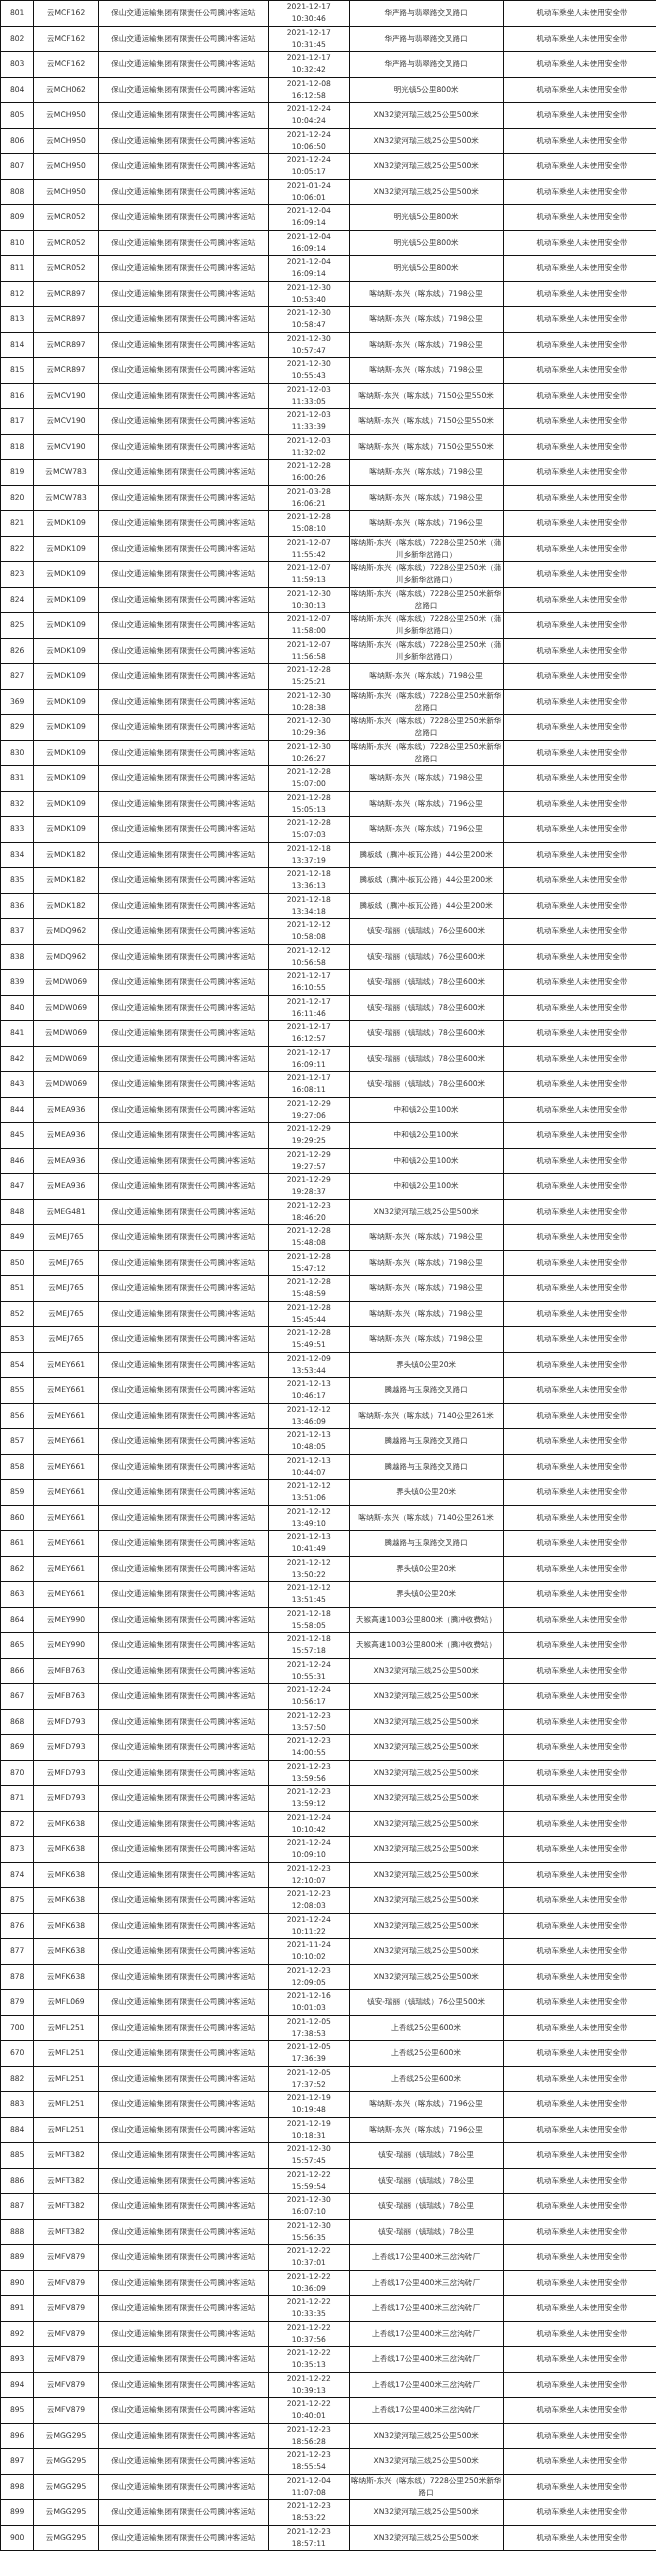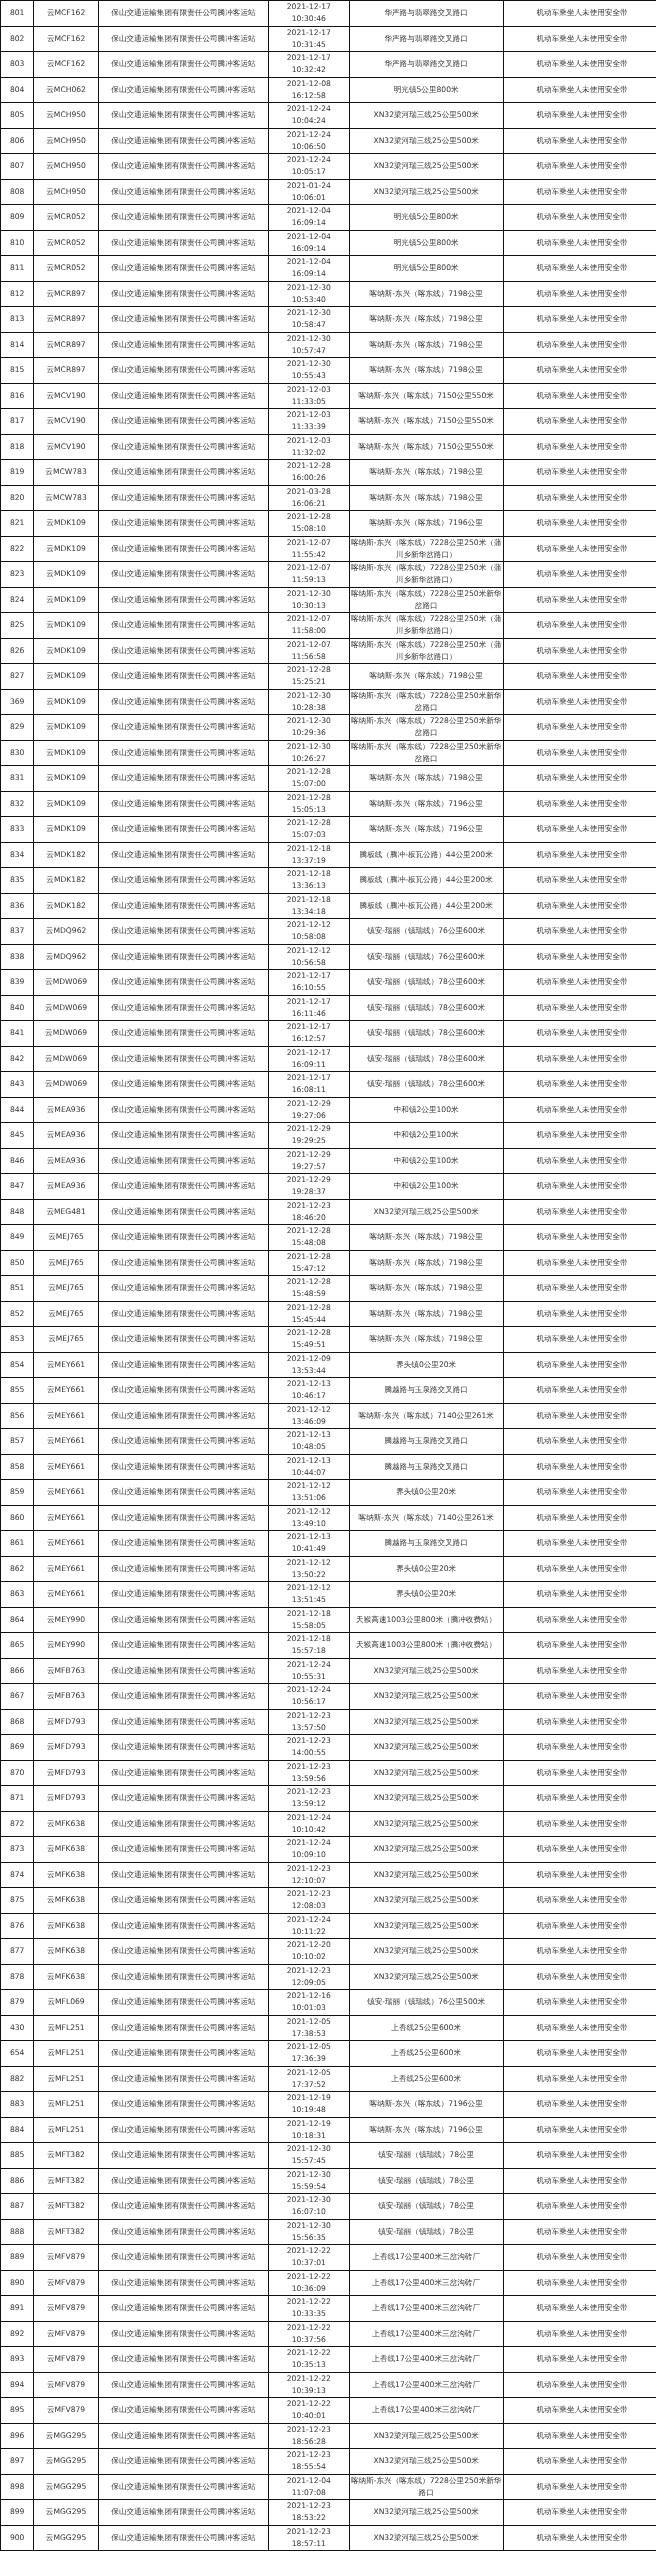--- a/index.html
+++ b/index.html
@@ -623,50 +623,50 @@
         <td class="c-plate">云MFK638</td>
         <td class="c-company">保山交通运输集团有限责任公司腾冲客运站</td>
         <td class="c-time">2021-12-24 10:11:22</td>
         <td class="c-loc">XN32梁河瑞三线25公里500米</td>
         <td class="c-vio">机动车乘坐人未使用安全带</td>
       </tr>
       <tr>
         <td class="c-no">877</td>
         <td class="c-plate">云MFK638</td>
         <td class="c-company">保山交通运输集团有限责任公司腾冲客运站</td>
-        <td class="c-time">2021-12-20 10:10:02</td>
+        <td class="c-time">2021-11-24 10:10:02</td>
         <td class="c-loc">XN32梁河瑞三线25公里500米</td>
         <td class="c-vio">机动车乘坐人未使用安全带</td>
       </tr>
       <tr>
         <td class="c-no">878</td>
         <td class="c-plate">云MFK638</td>
         <td class="c-company">保山交通运输集团有限责任公司腾冲客运站</td>
         <td class="c-time">2021-12-23 12:09:05</td>
         <td class="c-loc">XN32梁河瑞三线25公里500米</td>
         <td class="c-vio">机动车乘坐人未使用安全带</td>
       </tr>
       <tr>
         <td class="c-no">879</td>
         <td class="c-plate">云MFL069</td>
         <td class="c-company">保山交通运输集团有限责任公司腾冲客运站</td>
         <td class="c-time">2021-12-16 10:01:03</td>
         <td class="c-loc">镇安-瑞丽（镇瑞线）76公里500米</td>
         <td class="c-vio">机动车乘坐人未使用安全带</td>
       </tr>
       <tr>
-        <td class="c-no">430</td>
+        <td class="c-no">700</td>
         <td class="c-plate">云MFL251</td>
         <td class="c-company">保山交通运输集团有限责任公司腾冲客运站</td>
         <td class="c-time">2021-12-05 17:38:53</td>
         <td class="c-loc">上香线25公里600米</td>
         <td class="c-vio">机动车乘坐人未使用安全带</td>
       </tr>
       <tr>
-        <td class="c-no">654</td>
+        <td class="c-no">670</td>
         <td class="c-plate">云MFL251</td>
         <td class="c-company">保山交通运输集团有限责任公司腾冲客运站</td>
         <td class="c-time">2021-12-05 17:36:39</td>
         <td class="c-loc">上香线25公里600米</td>
         <td class="c-vio">机动车乘坐人未使用安全带</td>
       </tr>
       <tr>
         <td class="c-no">882</td>
         <td class="c-plate">云MFL251</td>
         <td class="c-company">保山交通运输集团有限责任公司腾冲客运站</td>
@@ -695,21 +695,21 @@
         <td class="c-plate">云MFT382</td>
         <td class="c-company">保山交通运输集团有限责任公司腾冲客运站</td>
         <td class="c-time">2021-12-30 15:57:45</td>
         <td class="c-loc">镇安-瑞丽（镇瑞线）78公里</td>
         <td class="c-vio">机动车乘坐人未使用安全带</td>
       </tr>
       <tr>
         <td class="c-no">886</td>
         <td class="c-plate">云MFT382</td>
         <td class="c-company">保山交通运输集团有限责任公司腾冲客运站</td>
-        <td class="c-time">2021-12-30 15:59:54</td>
+        <td class="c-time">2021-12-22 15:59:54</td>
         <td class="c-loc">镇安-瑞丽（镇瑞线）78公里</td>
         <td class="c-vio">机动车乘坐人未使用安全带</td>
       </tr>
       <tr>
         <td class="c-no">887</td>
         <td class="c-plate">云MFT382</td>
         <td class="c-company">保山交通运输集团有限责任公司腾冲客运站</td>
         <td class="c-time">2021-12-30 16:07:10</td>
         <td class="c-loc">镇安-瑞丽（镇瑞线）78公里</td>
         <td class="c-vio">机动车乘坐人未使用安全带</td>

